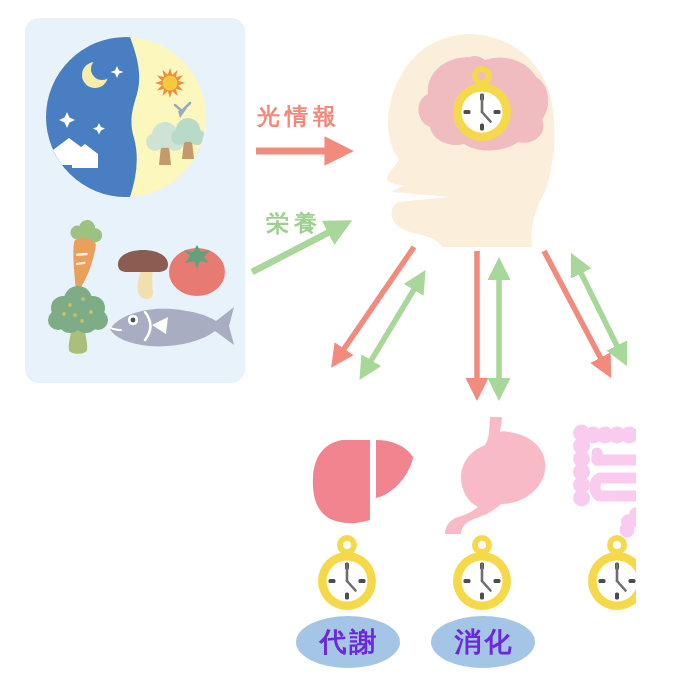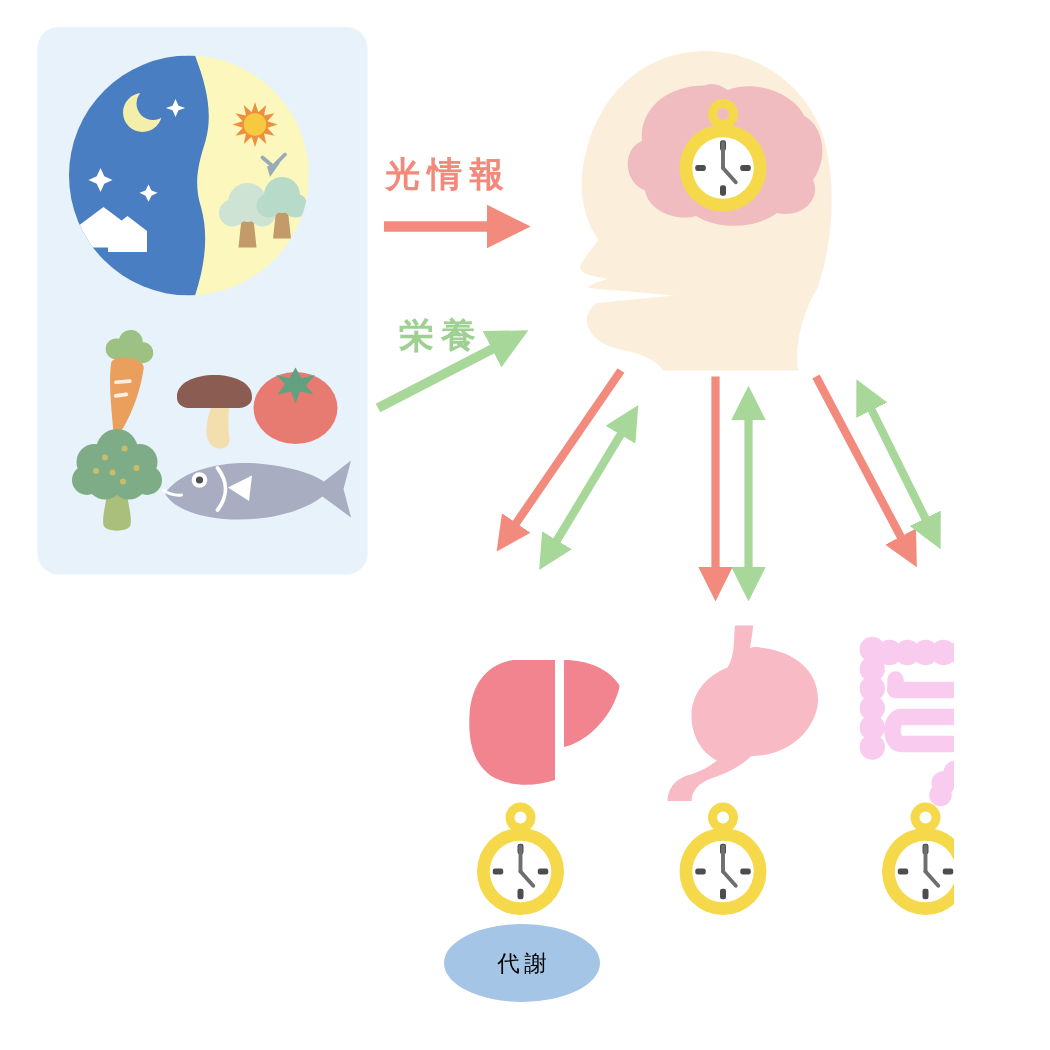--- a/index.html
+++ b/index.html
@@ -15,21 +15,21 @@
   .flow-label{
     position:absolute;font-weight:bold;font-size:23px;letter-spacing:5px;white-space:nowrap;
   }
   .label-light{left:257px;top:101px;color:#f2897b;}
   .label-nutrition{left:254px;top:208px;color:#9ed191;margin-left:12px;}
   .process-ellipse{
     position:absolute;width:104px;height:52px;border-radius:50%;
     background:#a5c5e6;display:flex;align-items:center;justify-content:center;
   }
   .process-ellipse span{
-    color:#000000;font-weight:normal;font-size:15px;letter-spacing:3px;padding-left:3px;
+    color:#6d28d9;font-weight:bold;font-size:27px;letter-spacing:3px;padding-left:3px;
   }
   .el-1{left:296px;top:616px;}
   .el-2{left:431px;top:616px;}
   .el-3{left:566px;top:616px;}
 </style>
 </head>
 <body>
 
 <div class="canvas">
 
@@ -288,14 +288,17 @@
       <rect x="16.5" y="45" width="7" height="4" rx="1.5" fill="#4d4d4d"></rect>
       <rect x="46.5" y="45" width="7" height="4" rx="1.5" fill="#4d4d4d"></rect>
       <line x1="35" y1="47" x2="35" y2="30.5" stroke="#6e6e6e" stroke-width="2.6" stroke-linecap="round"></line>
       <line x1="35" y1="47" x2="43.5" y2="56.5" stroke="#6e6e6e" stroke-width="2.6" stroke-linecap="round"></line>
     </g>
   </svg>
 
   <div class="process-ellipse el-1">
     <span>代謝</span>
   </div>
+  <div class="process-ellipse el-2">
+    <span>消化</span>
+  </div>
 
 </div>
 
 </body></html>

